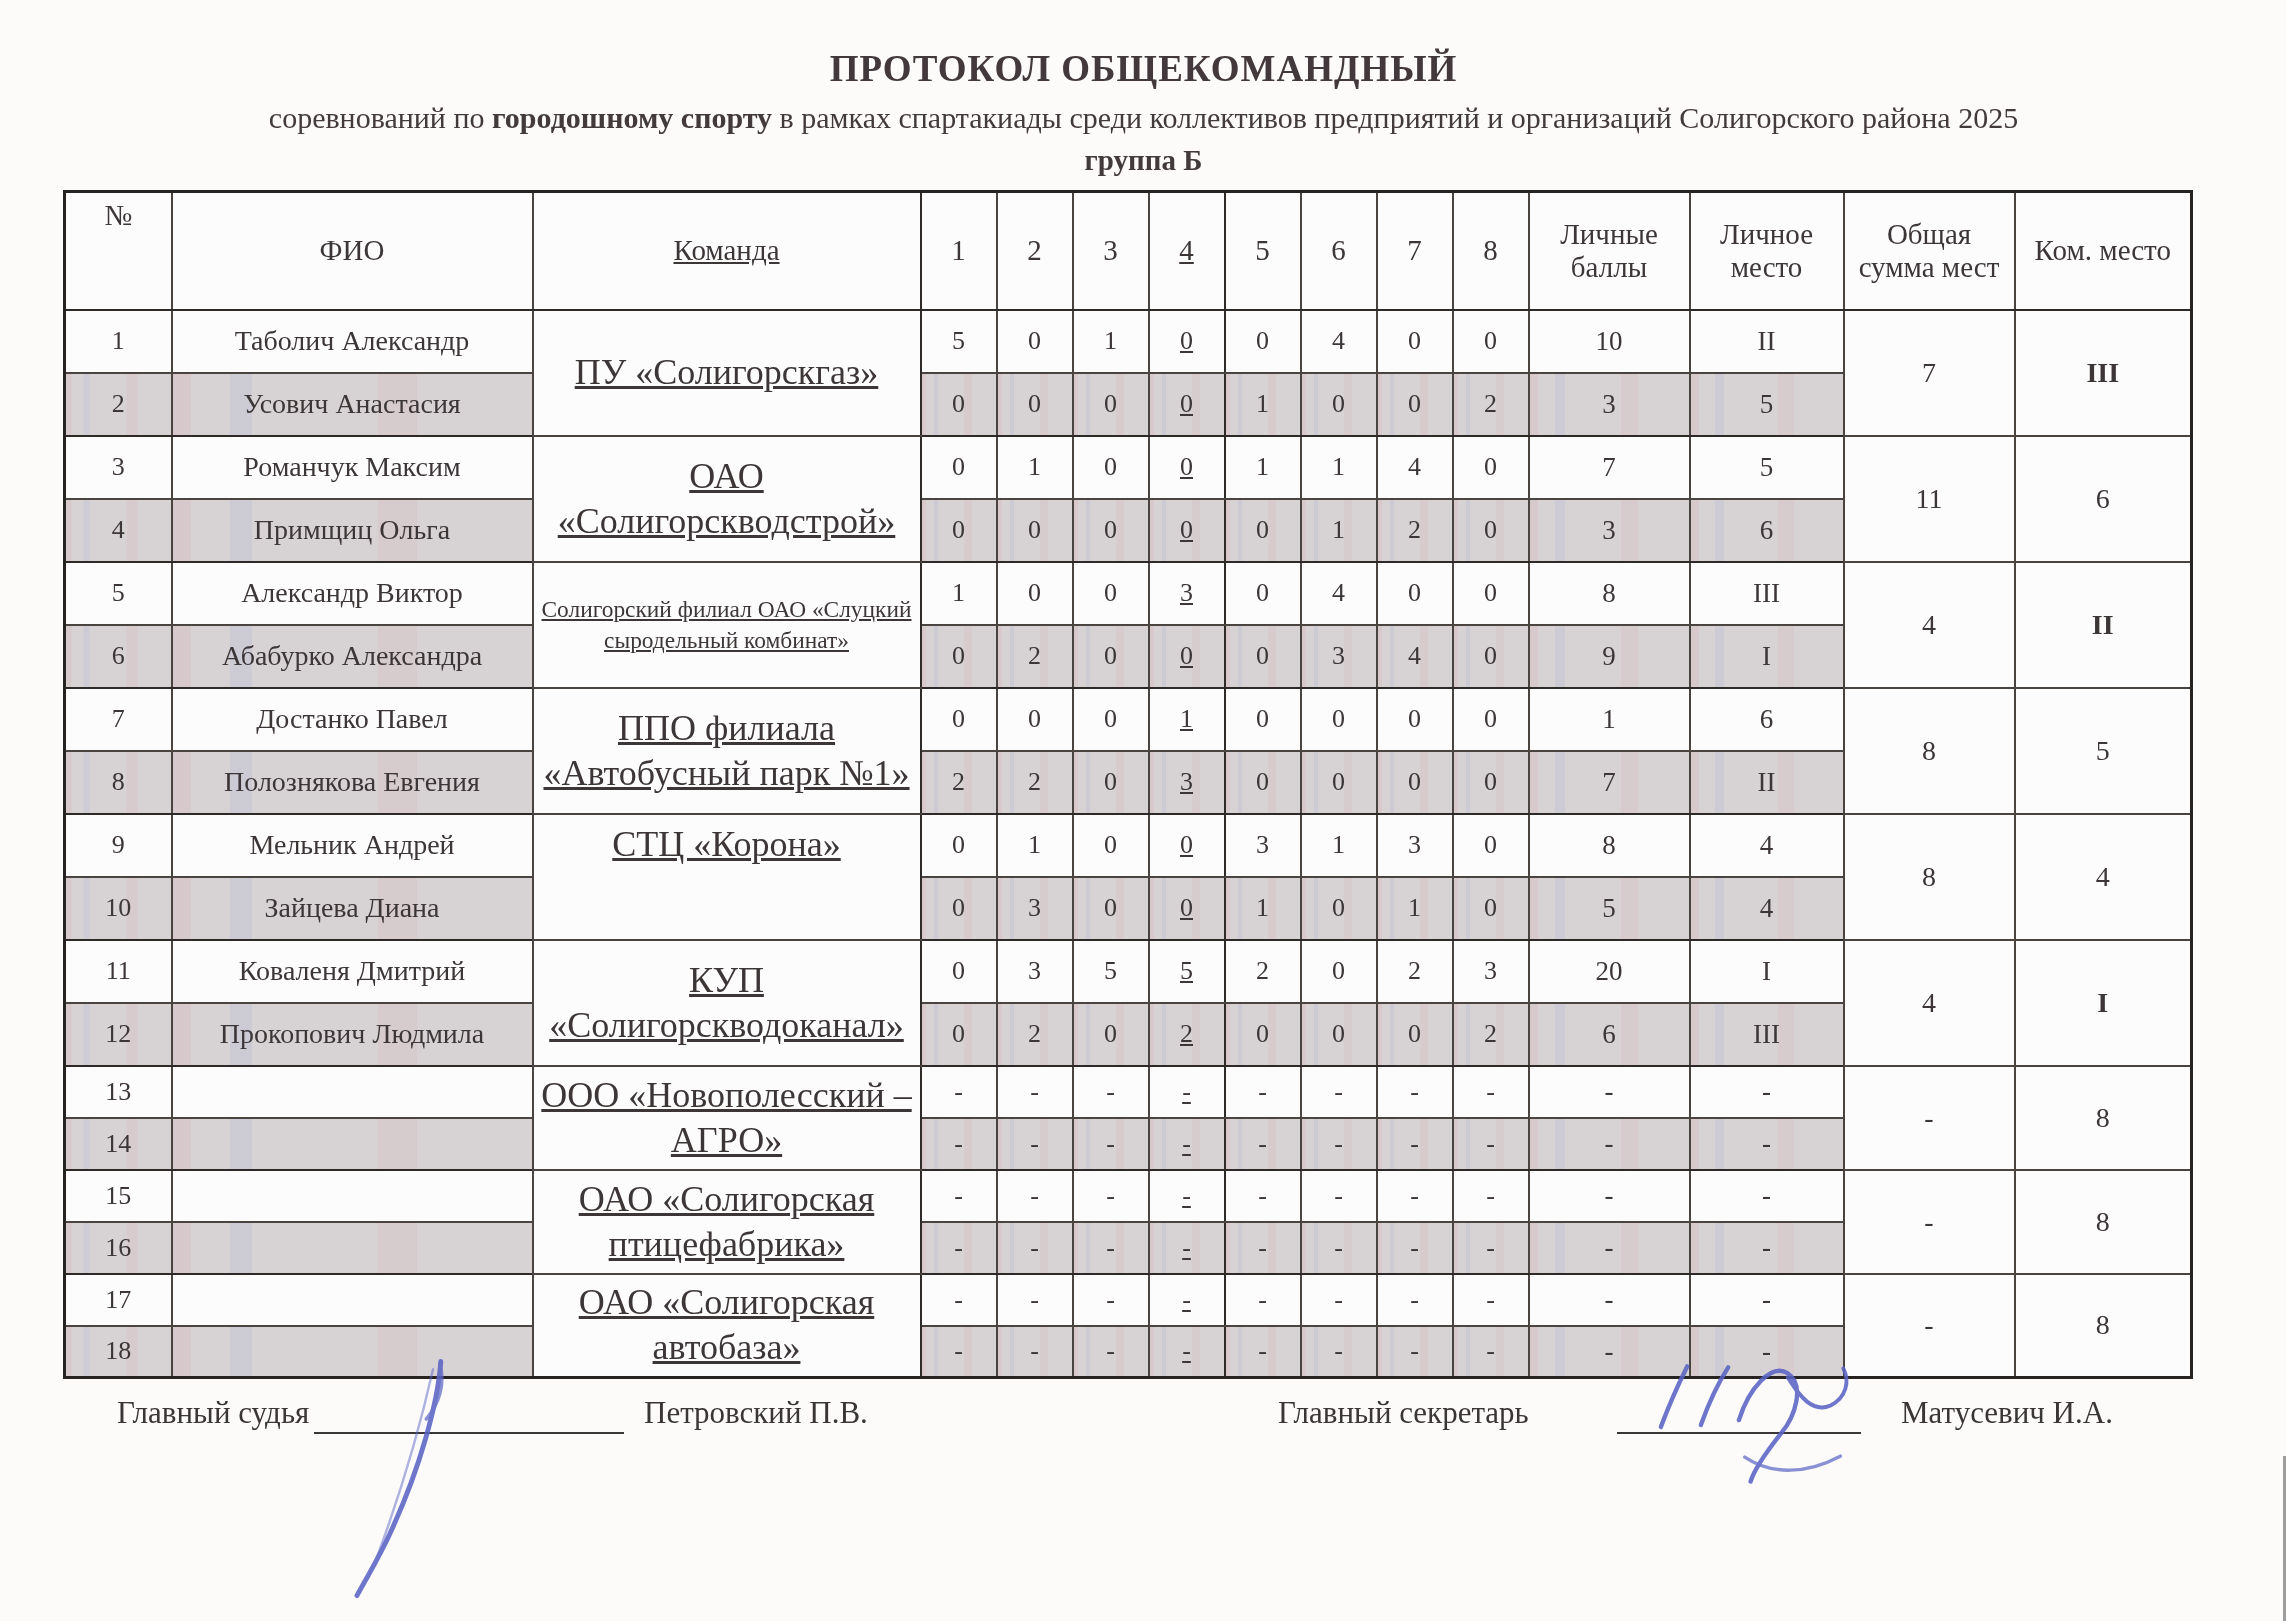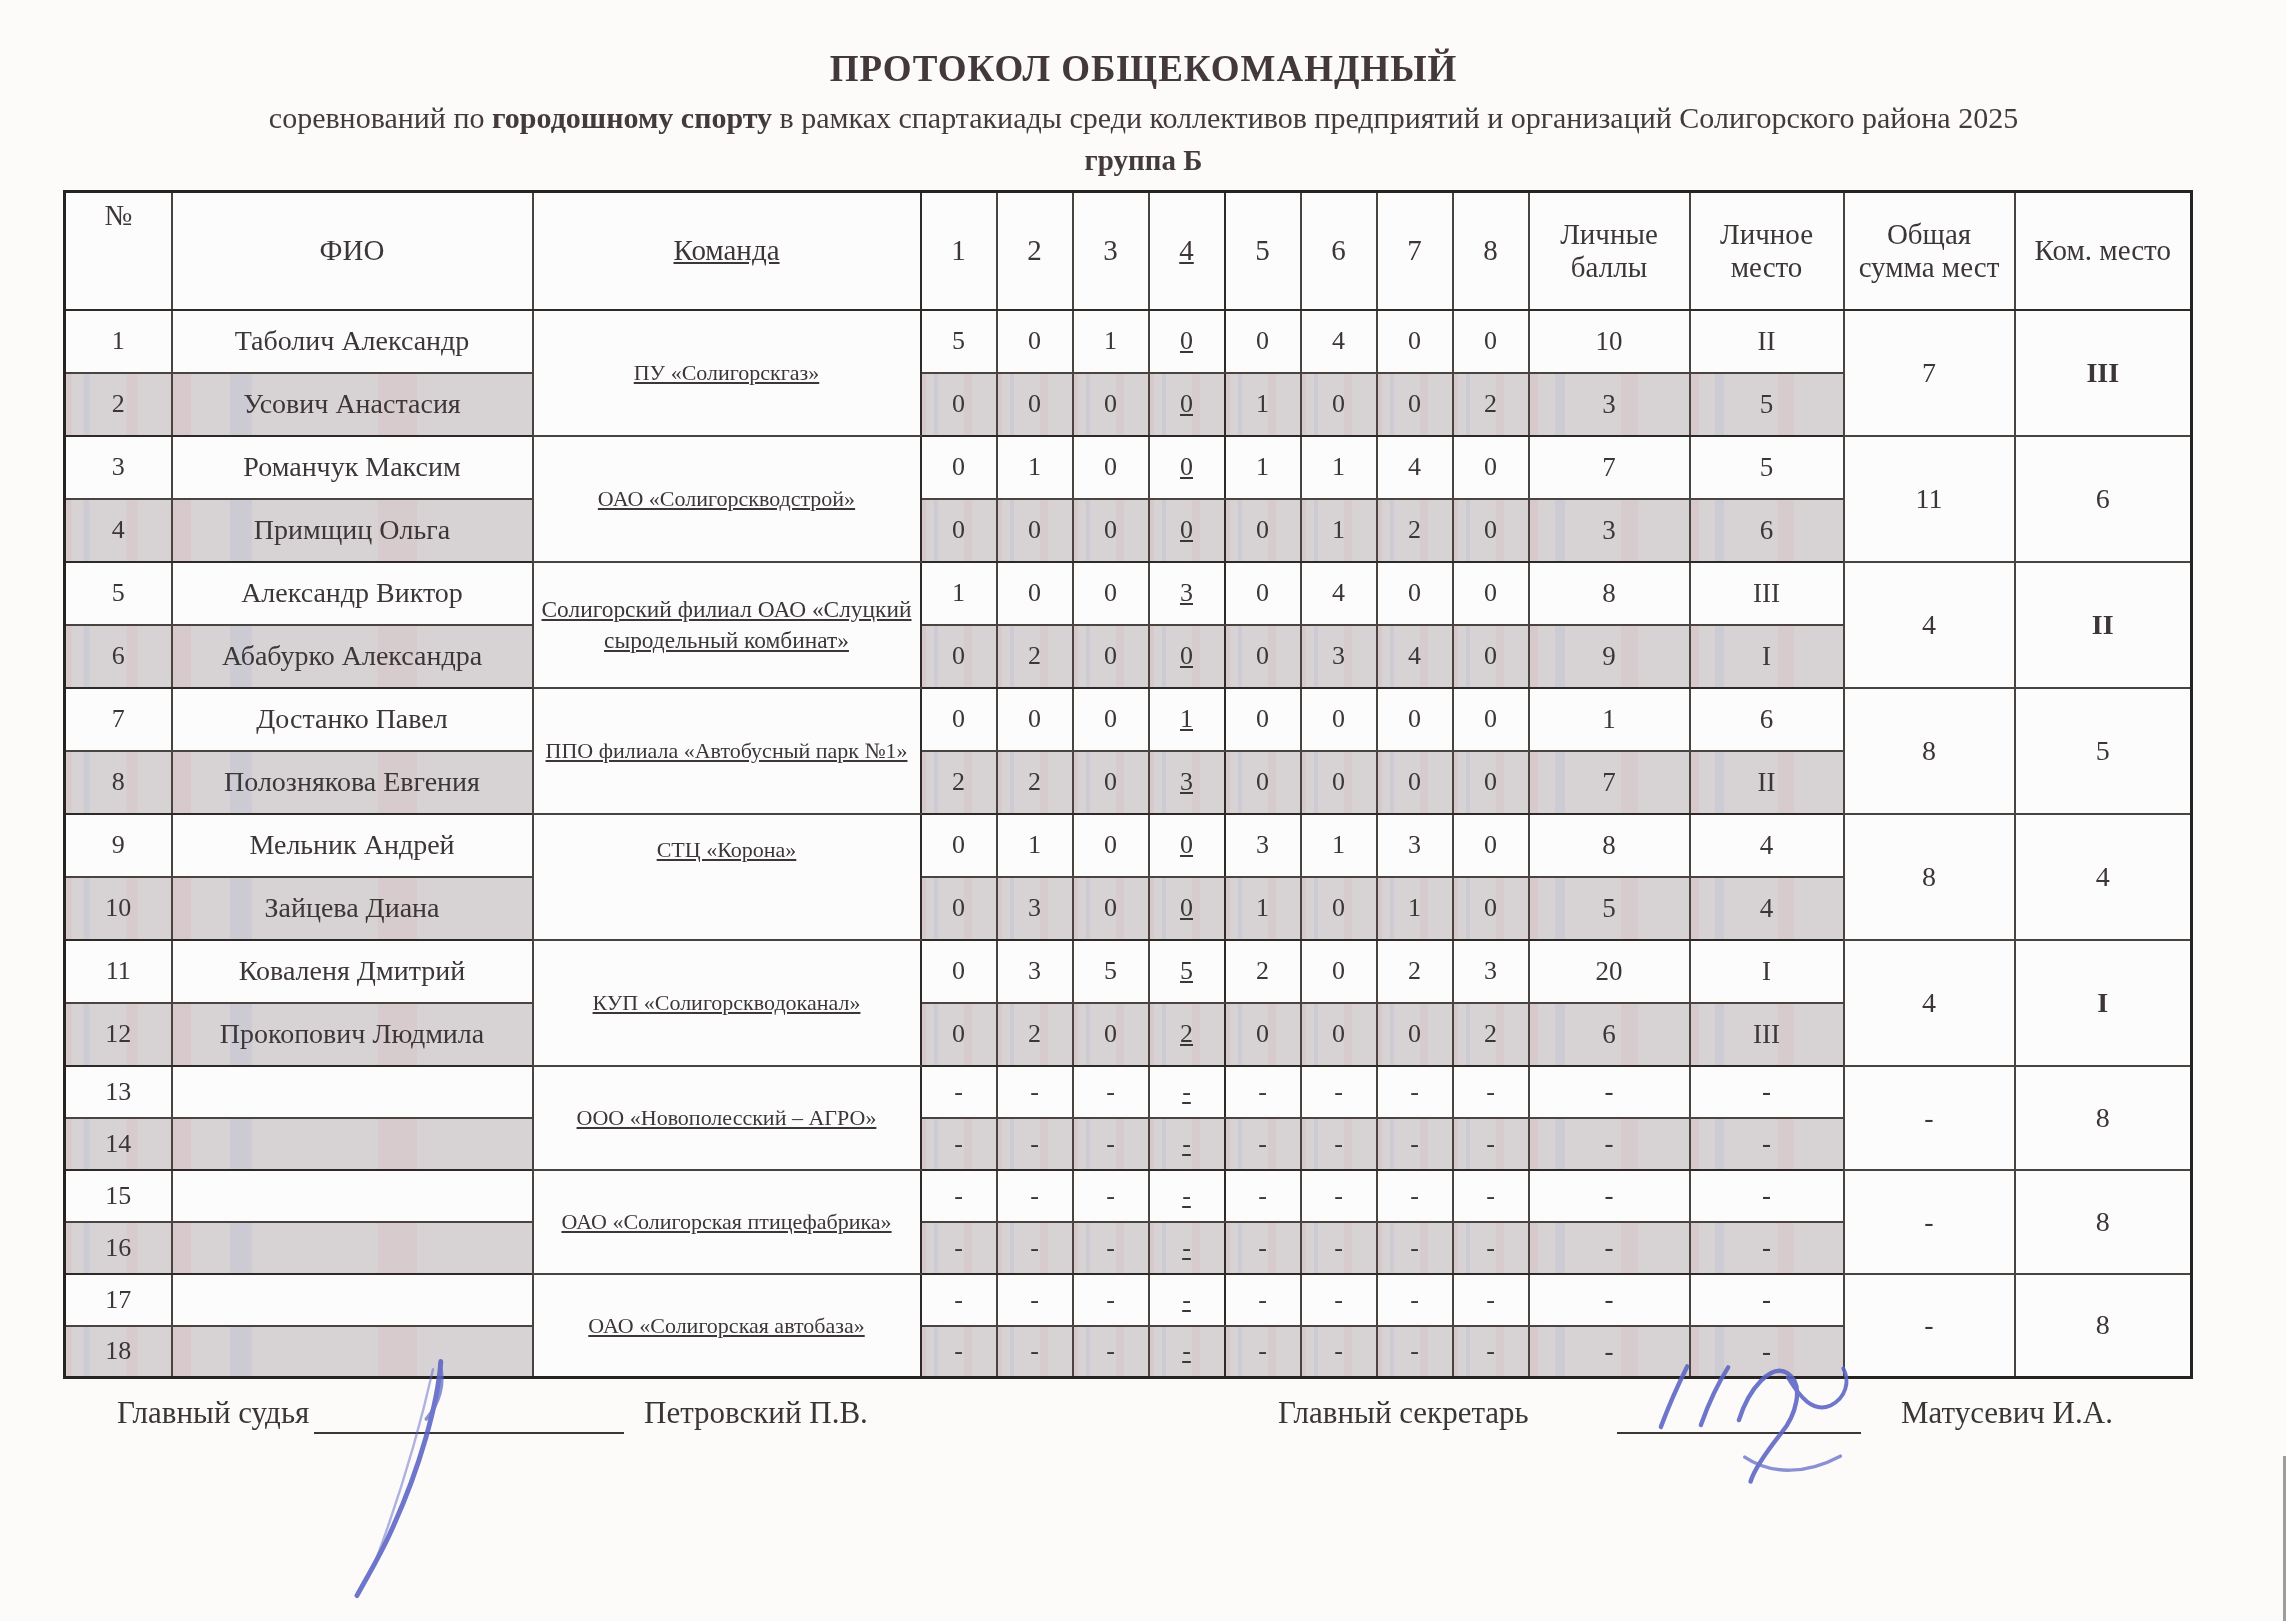--- a/index.html
+++ b/index.html
@@ -37,23 +37,23 @@
   }
   thead tr{height:118px;}
   thead th{font-size:29px;font-weight:normal;border-bottom:2.9px solid #2c2927;}
   th.h-num{vertical-align:top;text-align:center;padding-top:5.9px;}
   tr.row-std{height:63px;}
   tr.row-short{height:52px;}
   tr.pair-end td{border-bottom:2.9px solid #2c2927;}
   .thick-right{border-right:2.9px solid #2f2b28;text-decoration:underline;}
   td.c-num{font-size:26px;}
   td.c-name{font-size:28px;}
-  td.c-team{font-size:22px;line-height:1.25;}
+  td.c-team{font-size:36px;line-height:1.25;}
   td.c-team.team-small{font-size:23.4px;line-height:1.3;margin-top:23px;}
-  td.c-team.team-top{vertical-align:top;padding-top:21px;}
+  td.c-team.team-top{vertical-align:top;padding-top:7px;}
   td.c-round{font-size:26px;}
   td.c-points{font-size:27px;}
   td.c-place{font-size:27px;}
   td.c-sum{font-size:28px;background:#fdfcfc;}
   td.c-complace{font-size:28px;background:#fdfcfc;}
   td.c-complace.medal{font-weight:bold;}
   tr.shaded td{
     background-color:#d7d3d4;
     background-image:linear-gradient(90deg,
       rgba(214,175,182,.28) 0 5%, rgba(0,0,0,0) 5% 16%,

